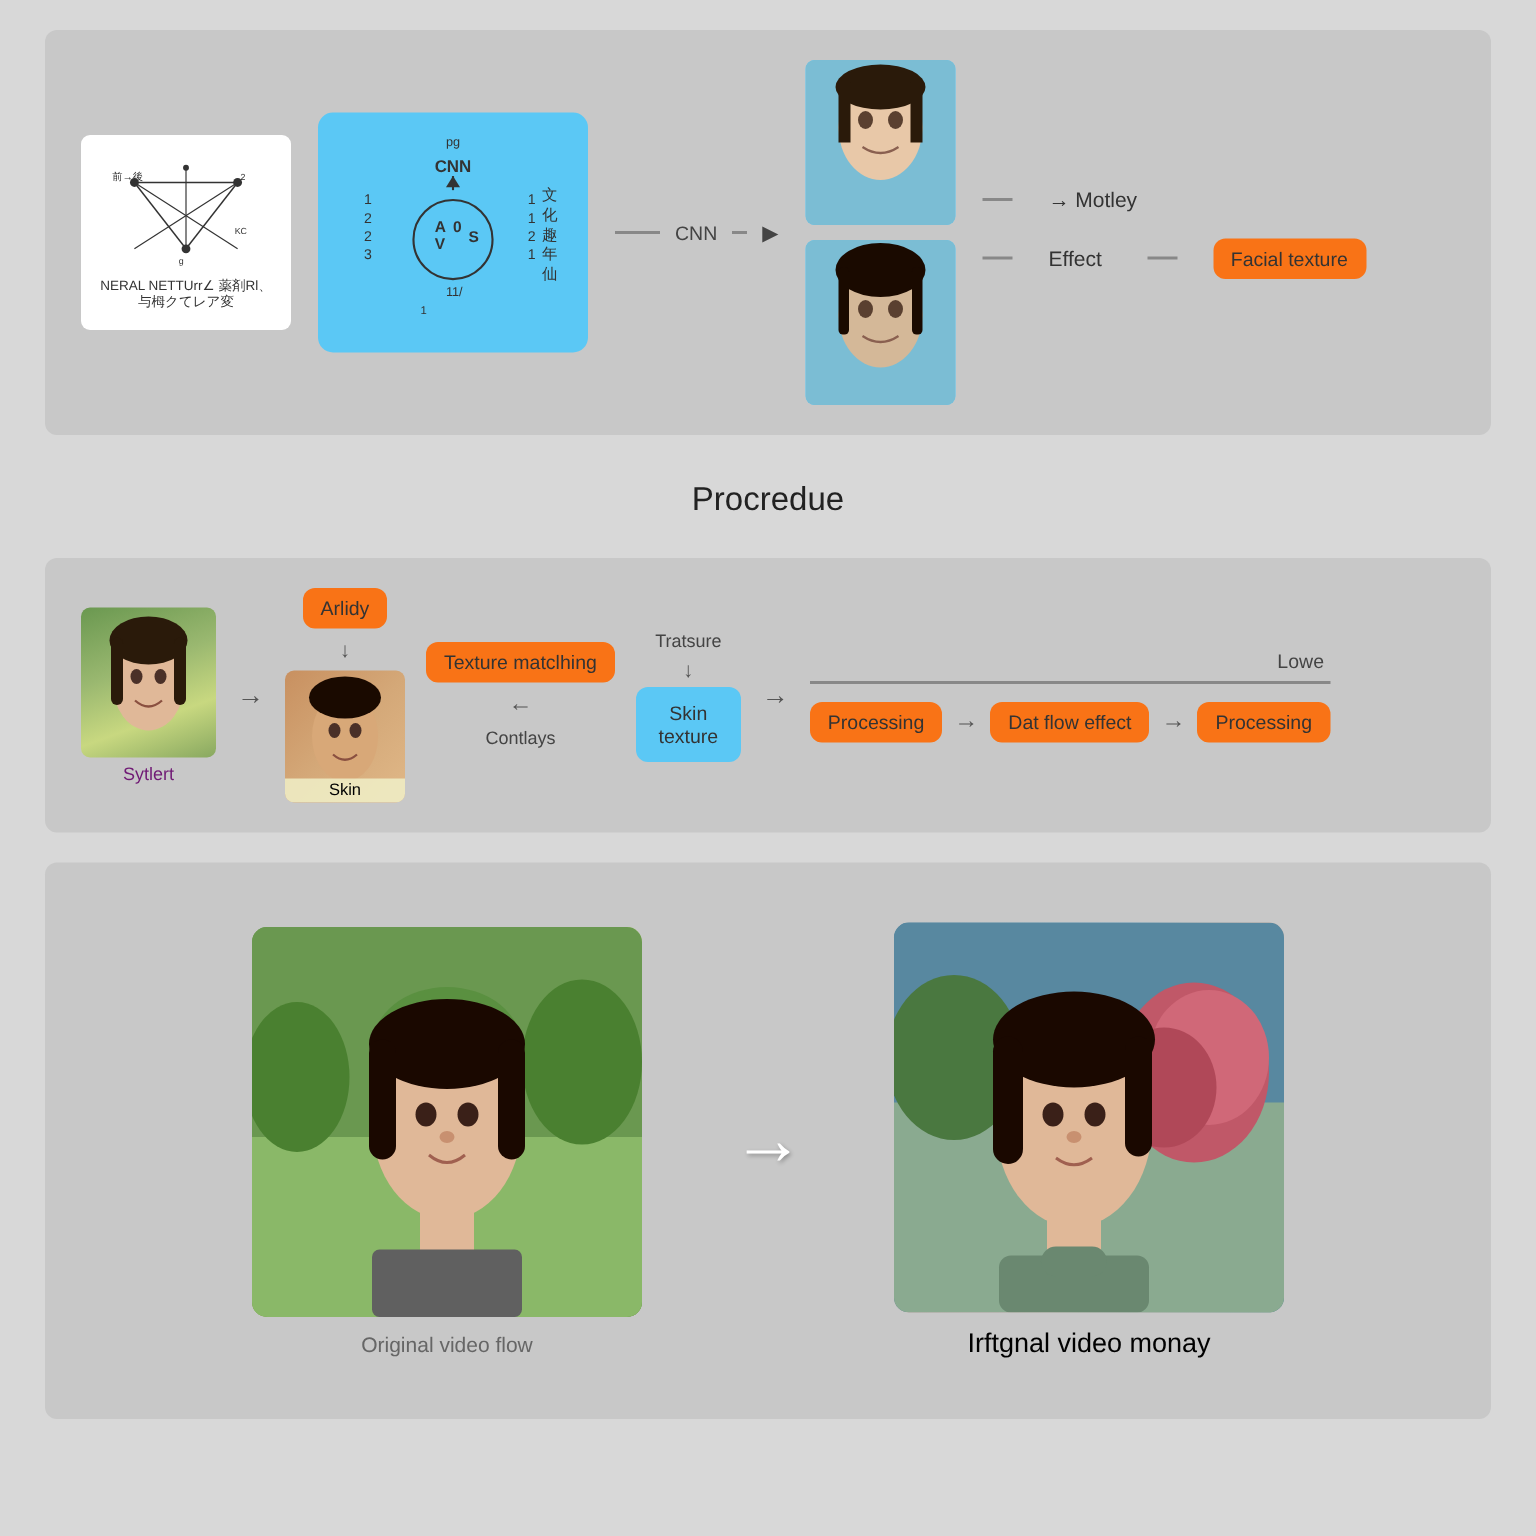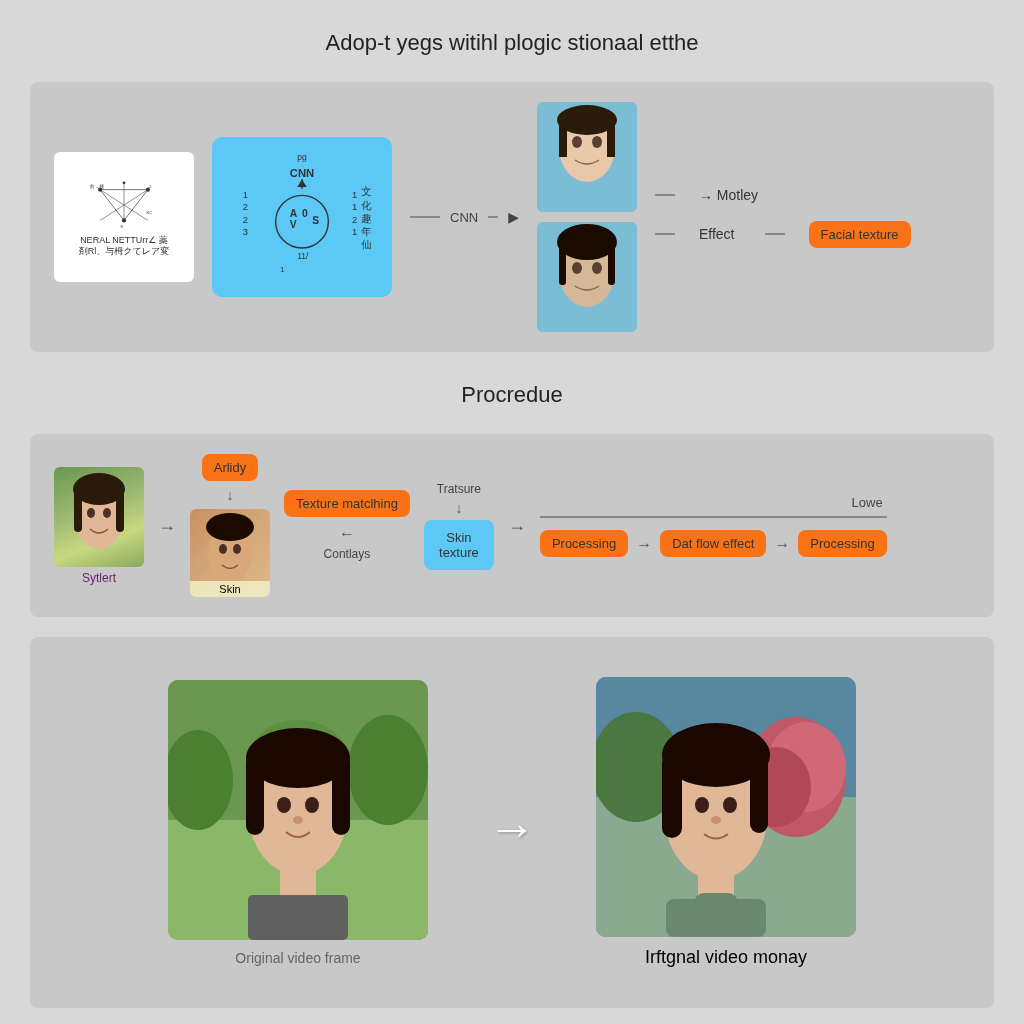--- a/index.html
+++ b/index.html
@@ -43,21 +43,21 @@
 
     .neural-net-box {
       width: 140px;
       height: 130px;
       background: white;
       border-radius: 6px;
       display: flex;
       flex-direction: column;
       align-items: center;
       justify-content: center;
-      padding: 24px;
+      padding: 12px;
       flex-shrink: 0;
     }
 
     .neural-net-svg {
       width: 110px;
       height: 80px;
     }
 
     .neural-net-label {
       font-size: 9px;
@@ -177,21 +177,20 @@
       align-items: center;
       gap: 10px;
     }
 
   </style>
 </head>
 <body>
 
 <div class="main-container">
 
-  <div class="section-title">Adop-t yegs witihl plogic stionaal etthe</div>
 
   <div class="section-panel">
     <div class="s1-content">
 
       <div class="neural-net-box">
         <svg class="neural-net-svg" viewBox="0 0 110 80">
 
           <line x1="20" y1="20" x2="90" y2="20" stroke="#333" stroke-width="1"></line>
           <line x1="20" y1="20" x2="55" y2="65" stroke="#333" stroke-width="1"></line>
           <line x1="90" y1="20" x2="55" y2="65" stroke="#333" stroke-width="1"></line>
@@ -425,21 +424,21 @@
 
             <ellipse cx="130" cy="140" rx="5" ry="4" fill="#c89070"></ellipse>
 
             <path d="M118 152 Q130 162 142 152" stroke="#a06050" stroke-width="2" fill="none"></path>
 
             <rect x="112" y="190" width="36" height="30" fill="#e0b898"></rect>
 
             <rect x="80" y="215" width="100" height="45" fill="#606060" rx="5"></rect>
           </svg>
         </div>
-        <div style="font-size:14px; color:#666;">Original video frame</div>
+        <div style="font-size:14px; color:#666;">Original video flow</div>
       </div>
 
       <div style="font-size:48px; color:white; text-shadow: 1px 1px 3px rgba(0,0,0,0.3);">→</div>
 
       <div class="s3-image-col">
         <div class="s3-photo s3-photo-result">
           <svg width="260" height="260" viewBox="0 0 260 260">
 
             <rect width="260" height="260" fill="#5888a0"></rect>
             <rect x="0" y="120" width="260" height="140" fill="#8aaa90"></rect>

